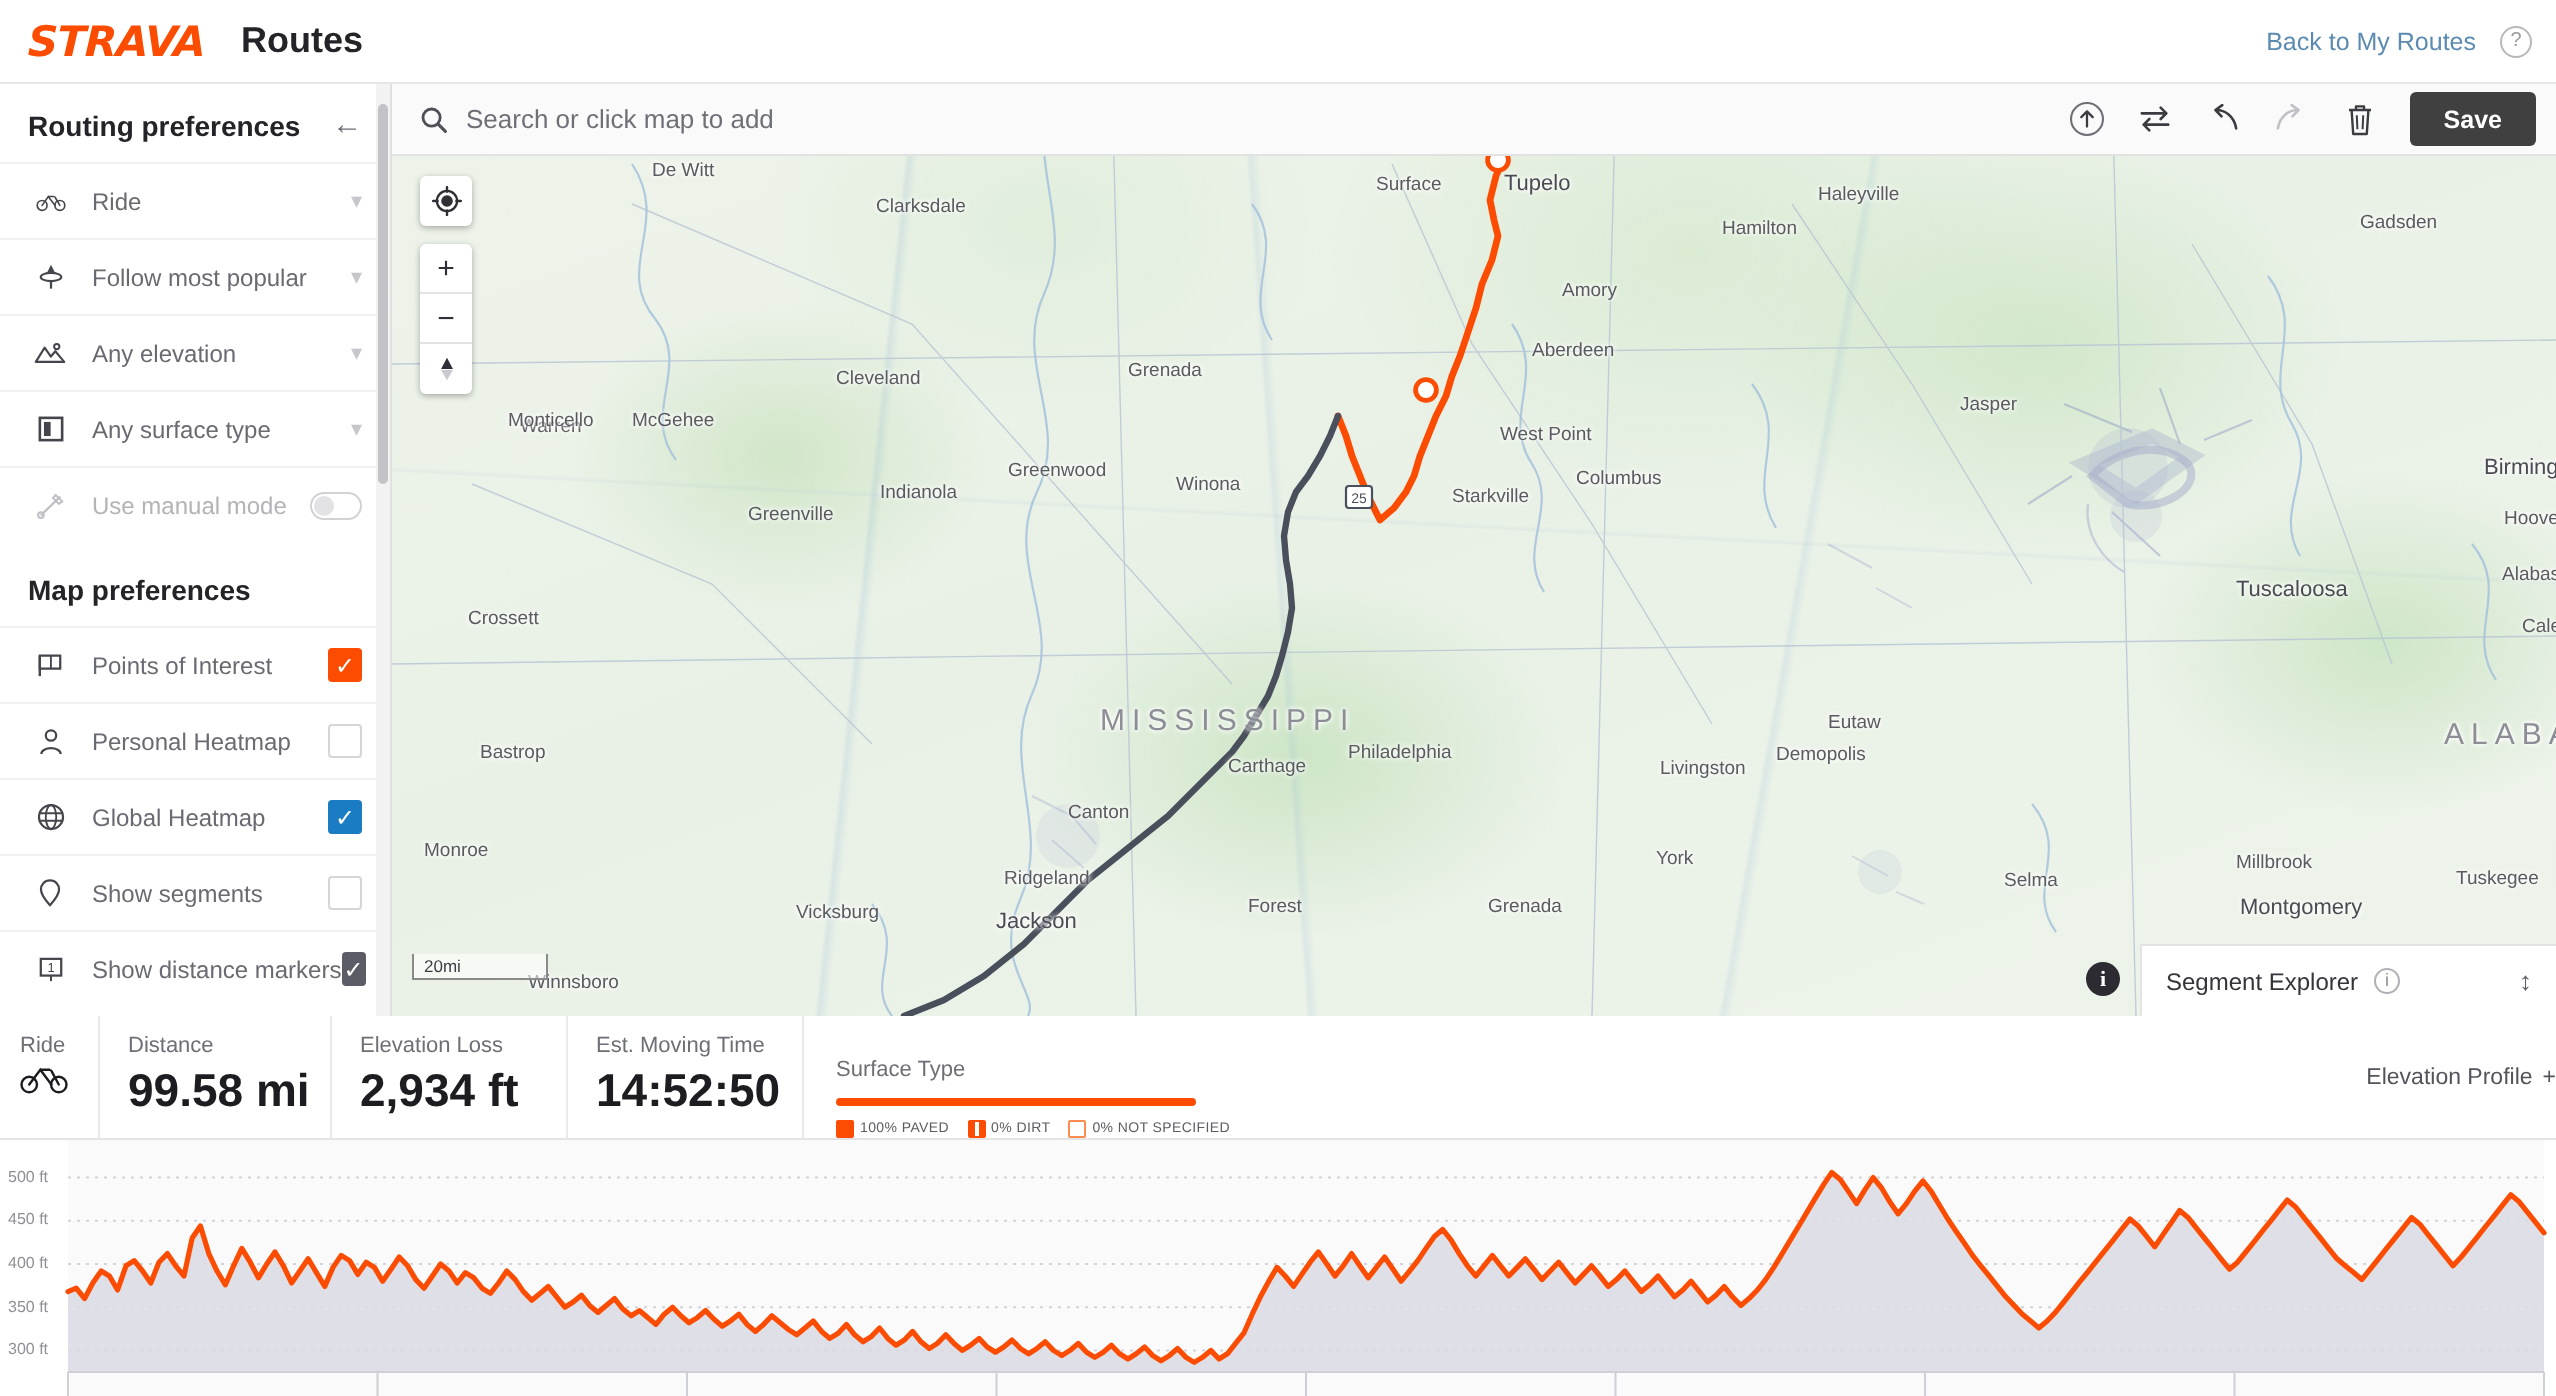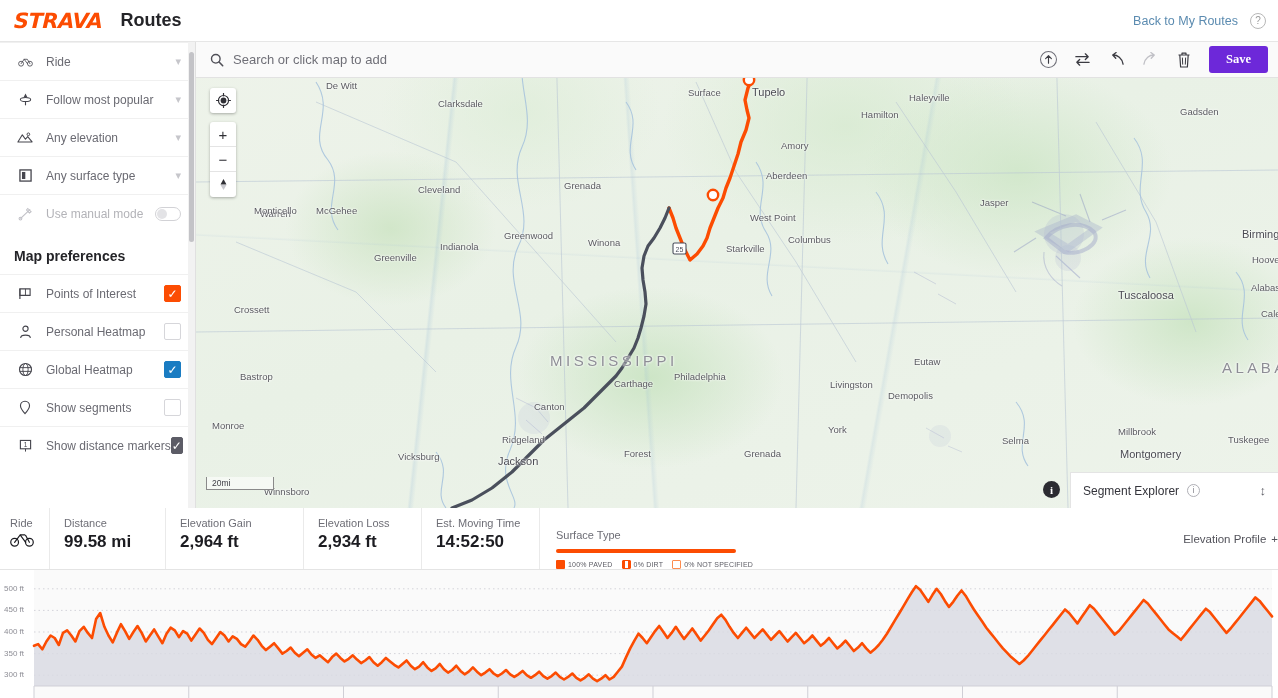--- a/index.html
+++ b/index.html
@@ -186,27 +186,27 @@
     display: flex; align-items: center;
     height: 36px; margin-right: 6px;
   }
   .tool-btn {
     width: 34px; height: 36px;
     display: flex; align-items: center; justify-content: center;
     color: #3b3b42; cursor: pointer;
   }
   .tool-btn.dis { color: #c0c0c6; }
   .save-btn {
-    background: #6d28d9; color: #fff;
+    background: #404040; color: #fff;
     font-size: 12.5px; font-weight: 700;
     border: none; border-radius: 3px;
     height: 27px; padding: 0 17px;
     margin-left: 8px; margin-right: 4px;
     cursor: pointer;
-    font-family: Liberation Serif, serif;
+    font-family: Liberation Sans, sans-serif;
   }
 
   
   .map-ctrls { position: absolute; left: 14px; top: 46px; z-index: 11; }
   .mc-box {
     width: 26px; background: #fff;
     border-radius: 3px;
     box-shadow: 0 1px 3px rgba(0,0,0,.3);
     overflow: hidden;
   }
@@ -275,21 +275,21 @@
     display: flex; align-items: stretch;
     z-index: 20;
   }
   .stat {
     padding: 9px 0 0 0;
     border-right: 1px solid #eaeaea;
     display: flex; flex-direction: column;
     justify-content: flex-start;
   }
   .stat .lbl { font-size: 11px; color: #6e6e76; }
-  .stat .val { font-size: 17px; font-weight: 700; color: #1c1c21; margin-top: 3px; }
+  .stat .val { font-size: 23px; font-weight: 700; color: #1c1c21; margin-top: 3px; }
   .stat.ride { width: 50px; padding-left: 10px; }
   .stat.distance { width: 116px; padding-left: 14px; }
   .stat.egain { width: 138px; padding-left: 14px; }
   .stat.eloss { width: 118px; padding-left: 14px; }
   .stat.emt { width: 118px; padding-left: 14px; }
   .stat.surface { width: 230px; padding-left: 16px; border-right: none; justify-content: flex-end; }
   .ride-ico { margin-top: 3px; color: #1c1c21; }
 
   .surf-bar {
     height: 4px; width: 180px; background: #fc4c02;
@@ -330,20 +330,24 @@
 <div class="header">
   <div class="brand-logo">STRAVA</div>
   <div class="brand-title">Routes</div>
   <div class="header-right">
     <a class="back-link">Back to My Routes</a>
     <div class="help-icon">?</div>
   </div>
 </div>
 
 <div class="sidebar">
+  <div class="side-head">
+    <h2>Routing preferences</h2>
+    <span class="collapse-arrow">←</span>
+  </div>
 
   <div class="pref-row">
     <span class="pref-ico">
       <svg width="15" height="12" viewBox="0 0 22 14">
           <circle cx="4.5" cy="9.5" r="3.6" fill="none" stroke="#45454d" stroke-width="1.2"></circle>
           <circle cx="17.5" cy="9.5" r="3.6" fill="none" stroke="#45454d" stroke-width="1.2"></circle>
           <path d="M4.5 9.5 L9 3 L14 9.5 M9 3 L13 3 M17.5 9.5 L14 3.5" fill="none" stroke="#45454d" stroke-width="1.2" stroke-linecap="round"></path>
         </svg>
     </span>
     <span class="pref-label">Ride</span>
@@ -560,21 +564,21 @@
       <div class="mlabel " style="left: 1055px; top: 240px;">Alabaster</div>
       <div class="mlabel " style="left: 1065px; top: 266px;">Calera</div>
       <div class="mlabel " style="left: 38px; top: 262px;">Crossett</div>
       <div class="mlabel state" style="left: 354px; top: 310px;">MISSISSIPPI</div>
       <div class="mlabel state" style="left: 1026px; top: 317px;">ALABAMA</div>
       <div class="mlabel " style="left: 44px; top: 329px;">Bastrop</div>
       <div class="mlabel " style="left: 478px; top: 329px;">Philadelphia</div>
       <div class="mlabel " style="left: 686px; top: 314px; padding-left: 32px;">Eutaw</div>
       <div class="mlabel " style="left: 418px; top: 336px;">Carthage</div>
       <div class="mlabel " style="left: 634px; top: 337px;">Livingston</div>
-      <div class="mlabel " style="left: 692px; top: 348px;">Demopolis</div>
+      <div class="mlabel " style="left: 692px; top: 330px;">Demopolis</div>
       <div class="mlabel " style="left: 338px; top: 359px;">Canton</div>
       <div class="mlabel " style="left: 16px; top: 378px;">Monroe</div>
       <div class="mlabel " style="left: 632px; top: 382px;">York</div>
       <div class="mlabel " style="left: 922px; top: 384px;">Millbrook</div>
       <div class="mlabel " style="left: 306px; top: 392px;">Ridgeland</div>
       <div class="mlabel " style="left: 806px; top: 393px;">Selma</div>
       <div class="mlabel " style="left: 1032px; top: 392px;">Tuskegee</div>
       <div class="mlabel big" style="left: 924px; top: 406px;">Montgomery</div>
       <div class="mlabel " style="left: 202px; top: 409px;">Vicksburg</div>
       <div class="mlabel " style="left: 428px; top: 406px;">Forest</div>
@@ -665,24 +669,20 @@
           <circle cx="5" cy="11" r="4.2" fill="none" stroke="#1c1c21" stroke-width="1.3"></circle>
           <circle cx="21" cy="11" r="4.2" fill="none" stroke="#1c1c21" stroke-width="1.3"></circle>
           <path d="M5 11 L11 3 L17 11 M11 3 L16 3 M21 11 L17 3.6" fill="none" stroke="#1c1c21" stroke-width="1.3" stroke-linecap="round"></path>
         </svg>
     </span>
   </div>
   <div class="stat distance">
     <span class="lbl">Distance</span>
     <span class="val">99.58 mi</span>
   </div>
-  <div class="stat egain">
-    <span class="lbl">Elevation Gain</span>
-    <span class="val">2,964 ft</span>
-  </div>
   <div class="stat eloss">
     <span class="lbl">Elevation Loss</span>
     <span class="val">2,934 ft</span>
   </div>
   <div class="stat emt">
     <span class="lbl">Est. Moving Time</span>
     <span class="val">14:52:50</span>
   </div>
   <div class="stat surface">
     <span class="lbl">Surface Type</span>

